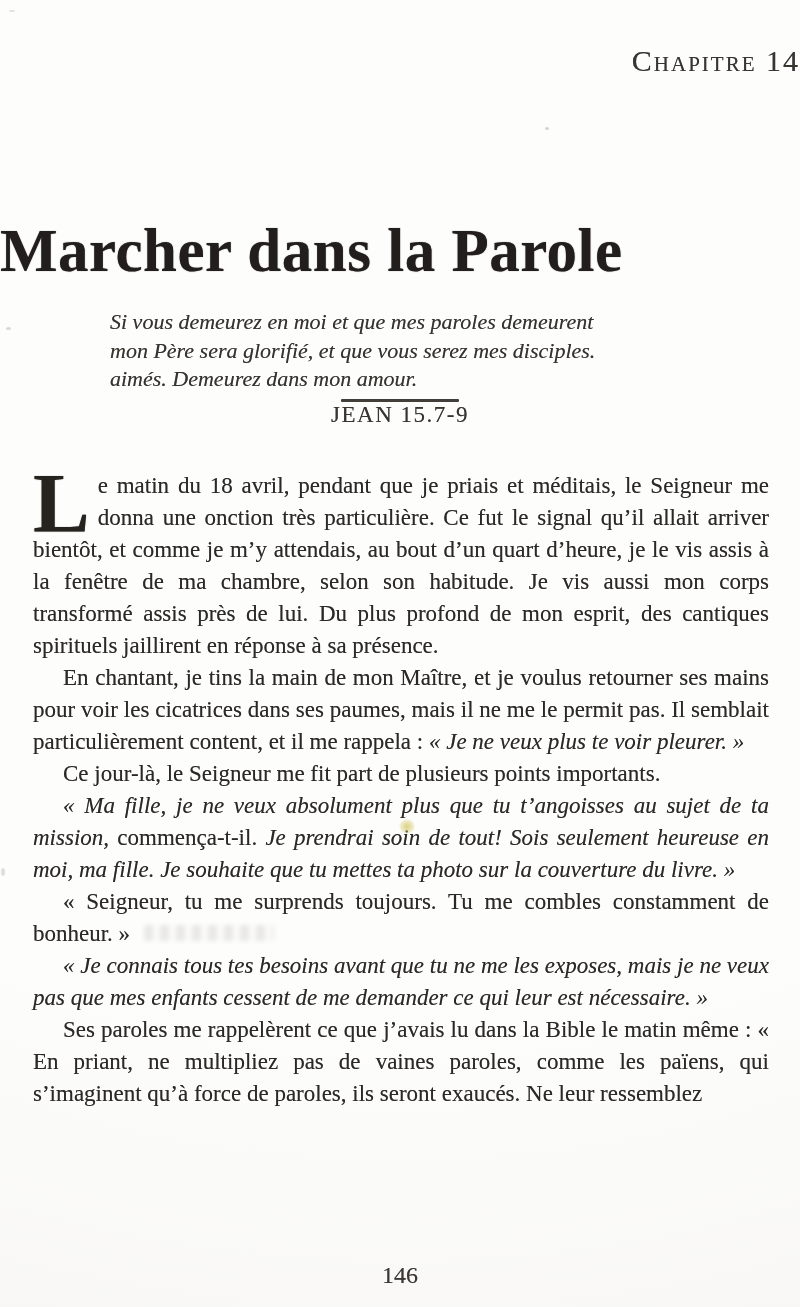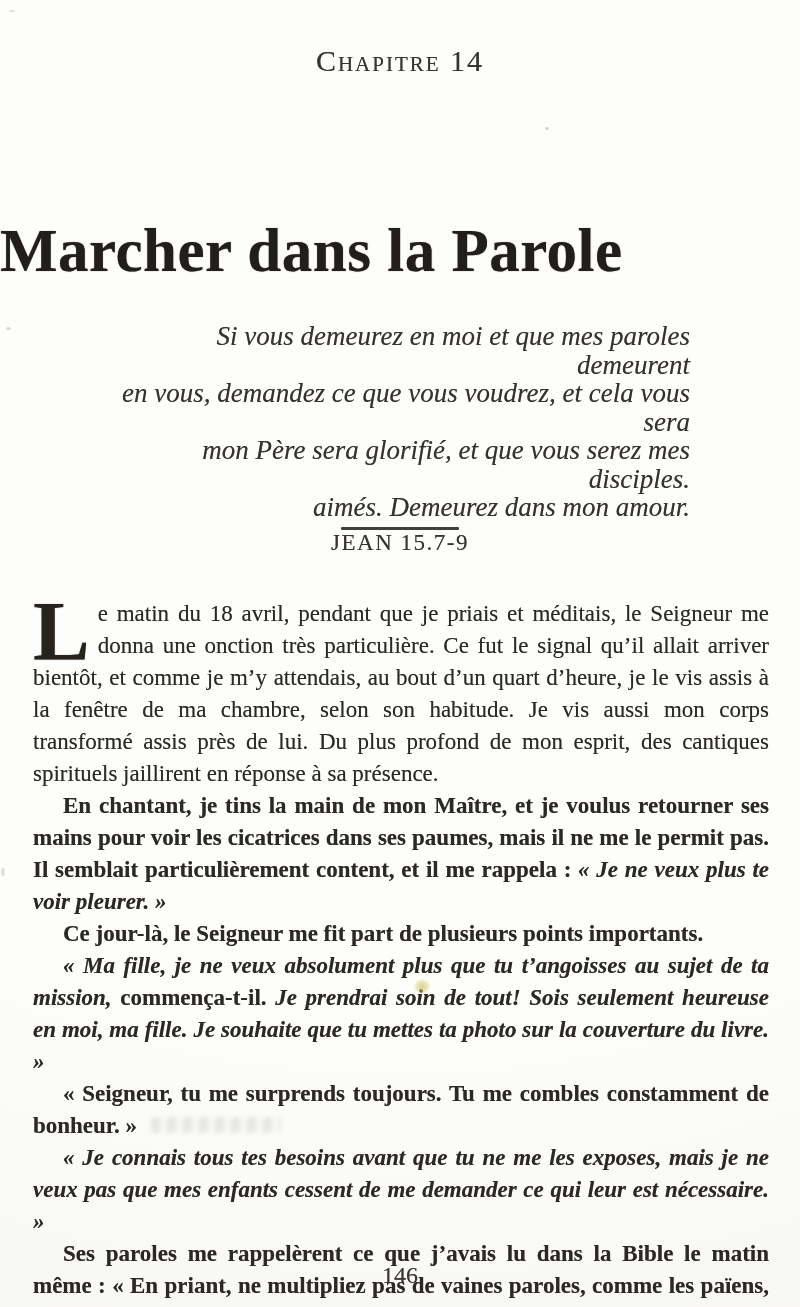--- a/index.html
+++ b/index.html
@@ -14,43 +14,43 @@
     margin: 0 auto;
     background:
       radial-gradient(ellipse 1200px 900px at 50% 35%, rgba(255,255,255,0) 60%, rgba(205,200,190,0.10) 100%),
       #fdfdfc;
     overflow: hidden;
     font-family: "Liberation Serif", "DejaVu Serif", serif;
     color: #2e2b28;
   }
   .chapter-heading {
     padding-top: 44px;
-    text-align: center;
+    text-align: right;
     font-variant: small-caps;
     font-size: 30px;
     letter-spacing: 2px;
     color: #38342f;
     text-shadow: 0 0 0.5px rgba(40,38,35,0.55);
   }
   .chapter-title {
     margin: 140px 0 0 0;
     text-align: left;
     font-size: 61px;
     line-height: 66px;
     font-weight: 700;
     letter-spacing: 0.5px;
     color: #211e1b;
     text-shadow: 0 0 1px rgba(28,26,23,0.65);
   }
   .epigraph {
-    margin: 38px auto 0 auto;
+    margin: 24px auto 0 auto;
     width: 580px;
-    text-align: right;
+    text-align: left;
     font-style: italic;
-    font-size: 27px;
+    font-size: 22px;
     line-height: 28.5px;
     color: #36322d;
     text-shadow: 0 0 0.5px rgba(45,42,38,0.5);
   }
   .epigraph-divider {
     width: 118px;
     height: 3px;
     margin: 5px auto 0 auto;
     background: #423e39;
     border-radius: 1px;
@@ -70,21 +70,20 @@
     color: #2c2925;
     text-shadow: 0 0 0.5px rgba(44,41,37,0.5);
     hyphens: none;
   }
   .body-text p {
     margin: 0;
     padding: 0;
   }
   .body-text p.indent {
     text-indent: 30px;
-    font-weight: bold;
   }
   .dropcap {
     float: left;
     font-size: 85px;
     line-height: 62px;
     padding: 2px 8px 0 0;
     font-weight: 700;
     color: #26231f;
     text-shadow: 0 0 1px rgba(30,28,25,0.6);
   }
@@ -141,21 +140,20 @@
 <body>
 
 <div class="page">
 
   <div class="chapter-heading">Chapitre 14</div>
 
   <h1 class="chapter-title">Marcher dans la Parole</h1>
 
   <div class="epigraph" id="epigraph">
       <div>Si vous demeurez en moi et que mes paroles demeurent</div>
-      <div>en vous, demandez ce que vous voudrez, et cela vous sera</div>
       <div>mon Père sera glorifié, et que vous serez mes disciples.</div>
       <div>aimés. Demeurez dans mon amour.</div>
     </div>
 
   <div class="epigraph-divider"></div>
 
   <div class="scripture-reference">JEAN 15.7-9</div>
 
   <div class="body-text" id="body-text">
       <p class=""><span class="dropcap">L</span><span class="">e matin du 18 avril, pendant que je priais et méditais, le Seigneur me donna une onction très particulière. Ce fut le signal qu’il allait arriver bientôt, et comme je m’y attendais, au bout d’un quart d’heure, je le vis assis à la fenêtre de ma chambre, selon son habitude. Je vis aussi mon corps transformé assis près de lui. Du plus profond de mon esprit, des cantiques spirituels jaillirent en réponse à sa présence.</span></p>

